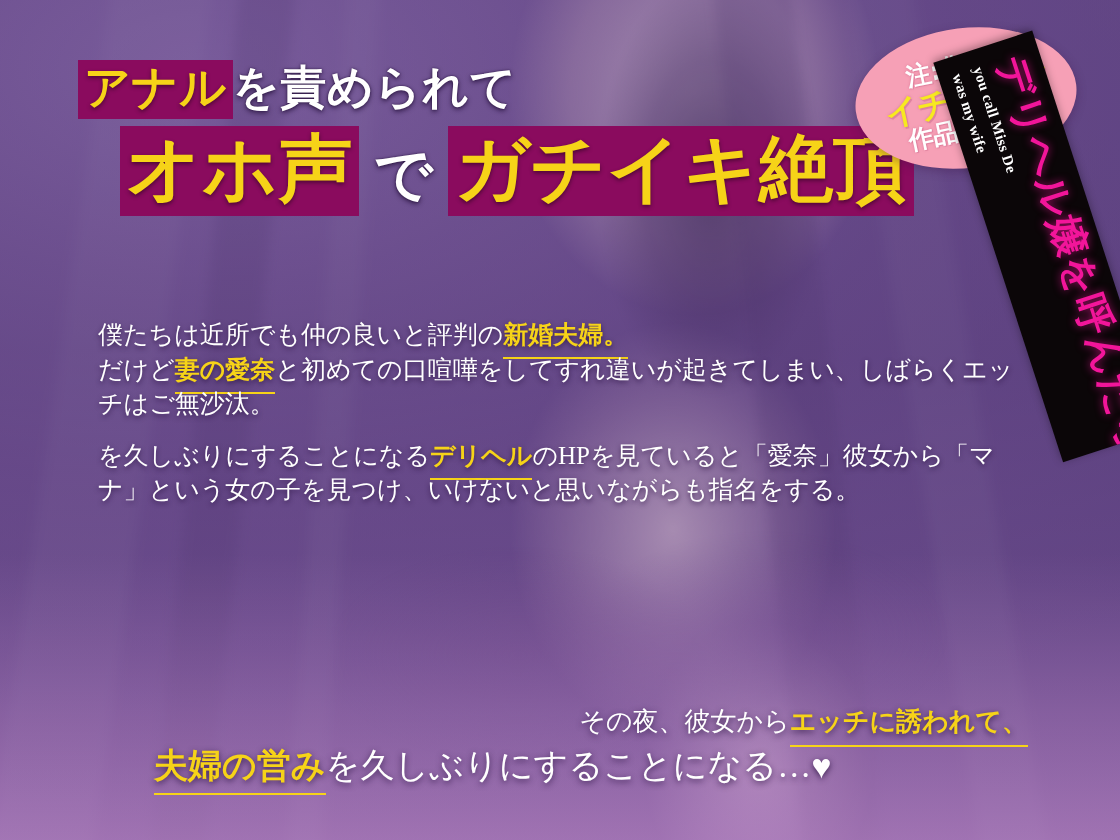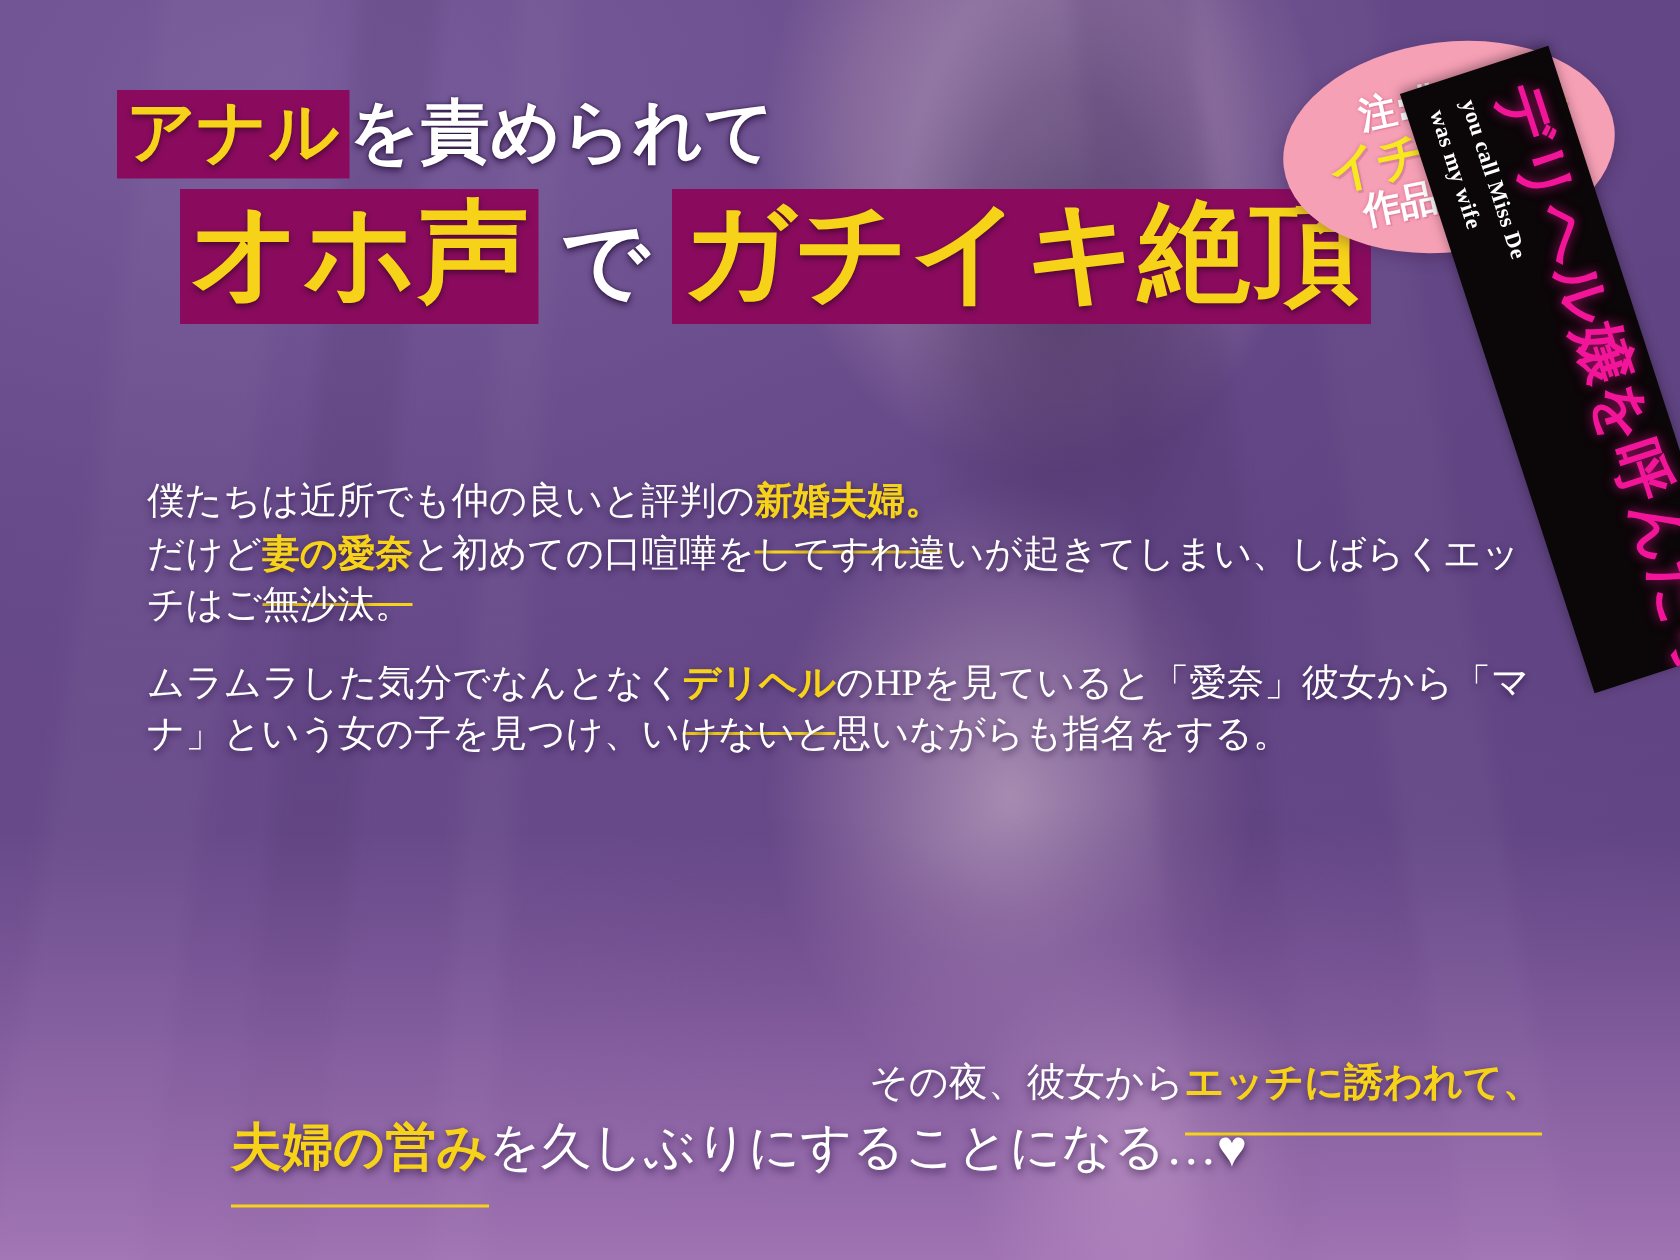--- a/index.html
+++ b/index.html
@@ -101,21 +101,21 @@
   
   .body-copy{
     position:absolute;left:98px;top:318px;width:930px;
     color:#ffffff;
     font-family:"Liberation Serif","DejaVu Serif",serif;
     font-size:25px;line-height:1.38;
     text-shadow:0 2px 5px rgba(40,16,62,.75);
   }
   .para{margin:0 0 17px 0;}
   .para:last-child{margin-bottom:0;}
-  .hi{color:#f6d318;font-weight:700;border-bottom:2px solid #f6d318;padding-bottom:19px;}
+  .hi{color:#f6d318;font-weight:700;border-bottom:2px solid #f6d318;padding-bottom:9px;}
 
   
   .closing{
     position:absolute;left:108px;top:706px;width:920px;
     color:#ffffff;
     font-family:"Liberation Serif","DejaVu Serif",serif;
     text-shadow:0 2px 6px rgba(40,16,62,.8);
   }
   .cl1{font-size:26px;line-height:1.2;text-align:right;}
   .cl2{font-size:34px;line-height:1.25;margin-top:8px;margin-left:46px;}
@@ -178,21 +178,21 @@
     <div class="badge-ellipse"></div>
     <div class="badge-text">
       <div class="badge-l1">注:非NTR</div>
       <div class="badge-l2">イチャラブ</div>
       <div class="badge-l3">作品です。</div>
     </div>
   </div>
 
   <div class="body-copy" id="synopsis">
       <p class="para"><span>僕たちは近所でも仲の良いと評判の</span><span class="hi">新婚夫婦。</span><br><span>だけど</span><span class="hi">妻の愛奈</span><span>と初めての口喧嘩をしてすれ違いが起きてしまい、しばらくエッチはご無沙汰。</span></p>
-      <p class="para"><span>ムラムラした気分でなんとなく</span><span class="hi">デリヘル</span><span>のHPを見ていると「愛奈」彼女から「マナ」という女の子を見つけ、いけないと思いながらも指名をする。</span></p>
+      <p class="para"><span>を久しぶりにすることになる</span><span class="hi">デリヘル</span><span>のHPを見ていると「愛奈」彼女から「マナ」という女の子を見つけ、いけないと思いながらも指名をする。</span></p>
     </div>
 
   <div class="closing">
     <div class="cl1">
       <span>その夜、彼女から</span><span class="hi">エッチに誘われて、</span>
     </div>
     <div class="cl2">
       <span class="hi">夫婦の営み</span><span>を久しぶりにすることになる…</span><span class="heart">♥</span>
     </div>
   </div>

